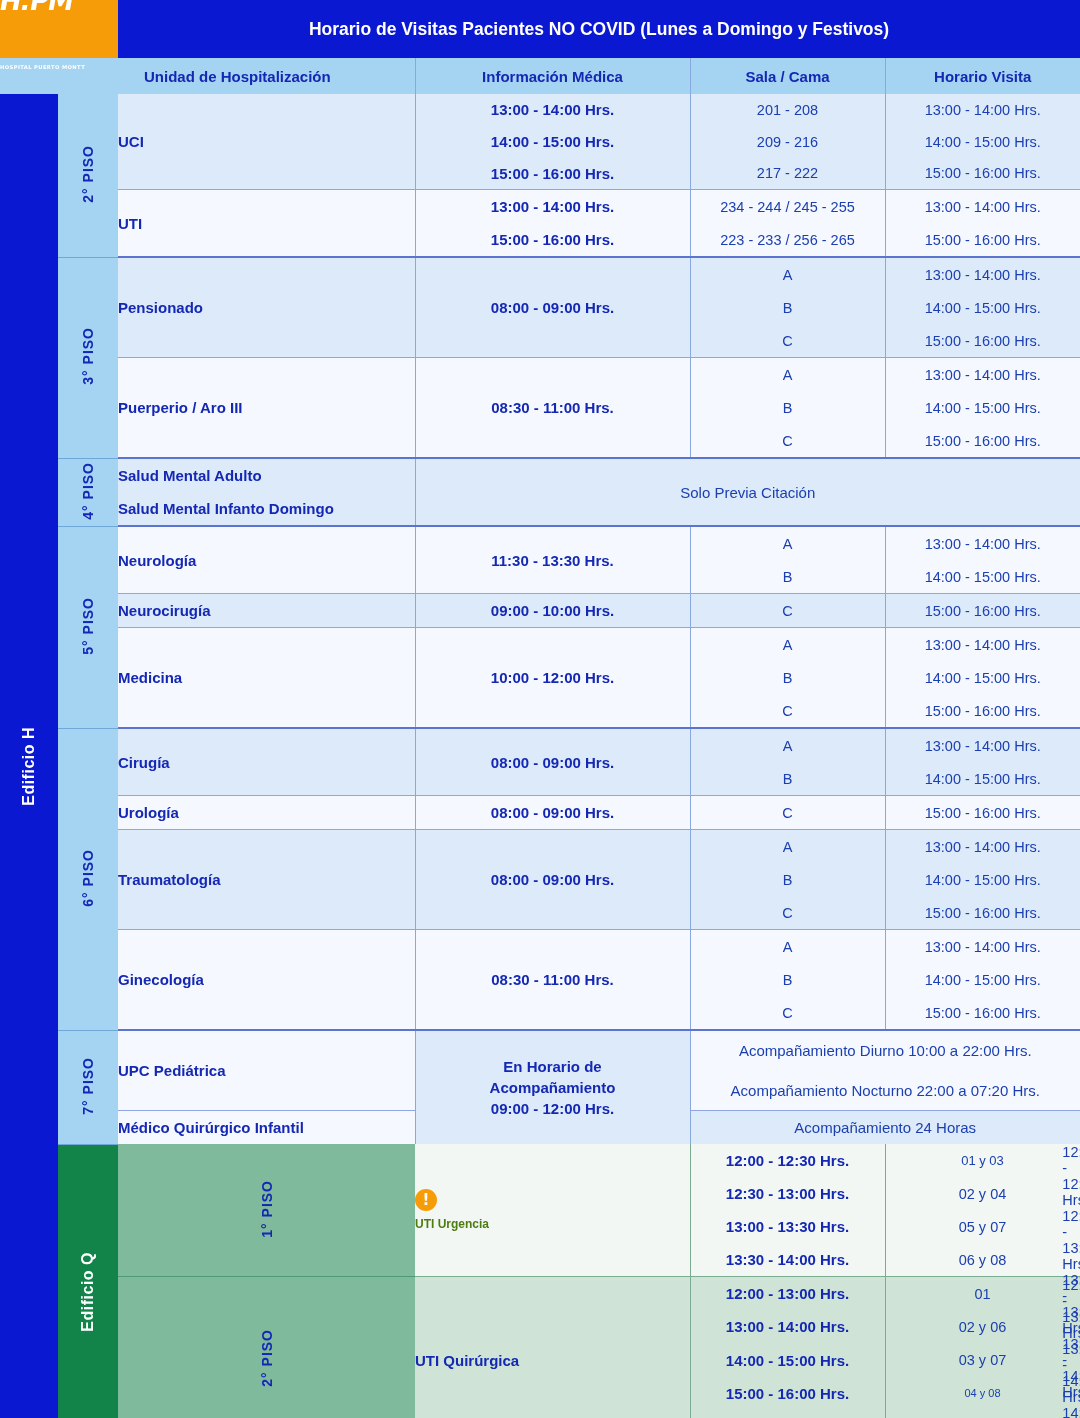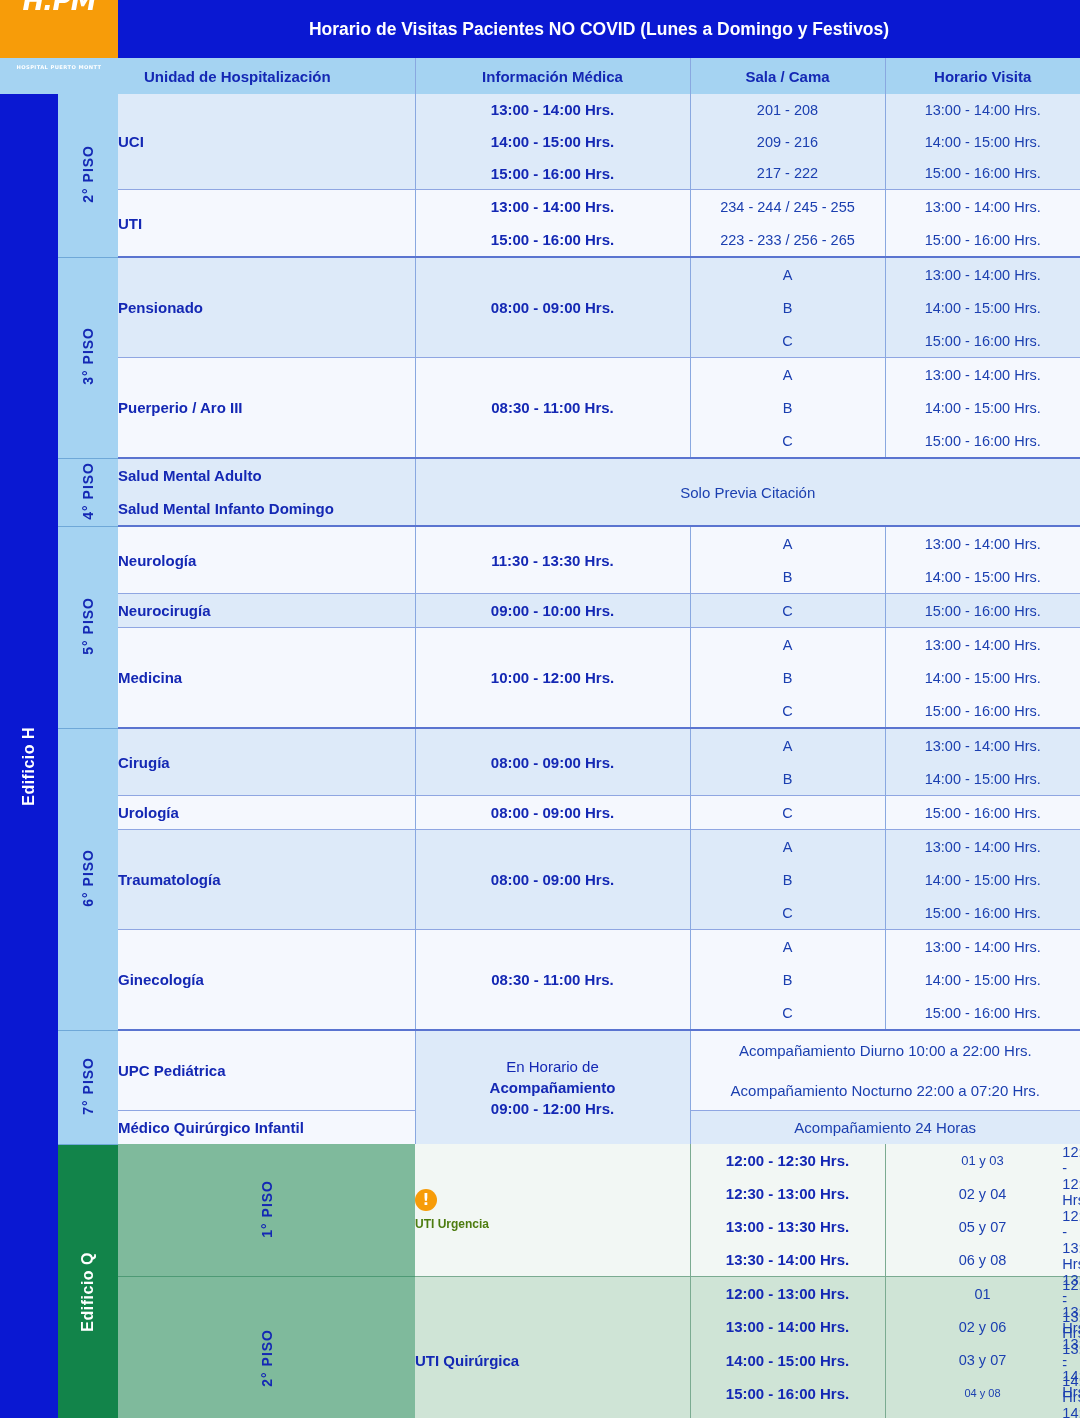--- a/index.html
+++ b/index.html
@@ -11,21 +11,21 @@
   }
   .sheet{position:relative;width:1080px;height:1418px;}
 
   
   table.grid{border-collapse:collapse;width:1080px;table-layout:fixed;}
   table.grid td,table.grid th{padding:0;margin:0;vertical-align:middle;}
 
   
   .logo-cell{background:#f79c09;width:58px;}
   .logo-box{width:118px;height:58px;background:#f79c09;display:flex;
-            flex-direction:column;align-items:center;justify-content:center;gap:48px;}
+            flex-direction:column;align-items:flex-start;justify-content:center;gap:48px;}
   .logo-mark{font-size:26px;font-weight:bold;color:#ffffff;letter-spacing:-1px;
              font-style:italic;line-height:1;font-family:"DejaVu Sans",sans-serif;}
   .logo-sub{font-size:5.2px;font-weight:bold;color:#ffffff;letter-spacing:.4px;
             margin-top:2px;font-family:"DejaVu Sans",sans-serif;}
 
   
   .banner{background:#0a18d2;color:#ffffff;font-size:17.5px;font-weight:bold;
           text-align:center;height:58px;}
 
   
@@ -333,21 +333,21 @@
   </td>
 </tr>
 
 <tr>
   <td rowspan="2" class="floor floor-h">
     <span class="rot">7° PISO</span>
   </td>
   <td class="unit band-b thickline" style="height:66px">UPC Pediátrica</td>
   <td rowspan="2" class="band-a vline thickline">
     <div class="stack" style="height:99px;justify-content:center">
-      <div style="flex:0;color:#1428b4;font-weight:normal;font-size:15px;padding:2px 0">En Horario de</div>
+      <div style="flex:0;color:#1428b4;font-weight:bold;font-size:15px;padding:2px 0">En Horario de</div>
       <div style="flex:0;color:#1428b4;font-weight:bold;font-size:15px;padding:2px 0">Acompañamiento</div>
       <div style="flex:0;color:#1428b4;font-weight:bold;font-size:15px;padding:2px 0">09:00 - 12:00 Hrs.</div>
     </div>
   </td>
   <td colspan="2" class="band-b vline thickline">
     <div class="stack" style="height:79px">
       <div style="color:#1b3fb0;font-size:15px">Acompañamiento Diurno 10:00 a 22:00 Hrs.</div>
       <div style="color:#1b3fb0;font-size:15px">Acompañamiento Nocturno 22:00 a 07:20 Hrs.</div>
     </div>
   </td>

